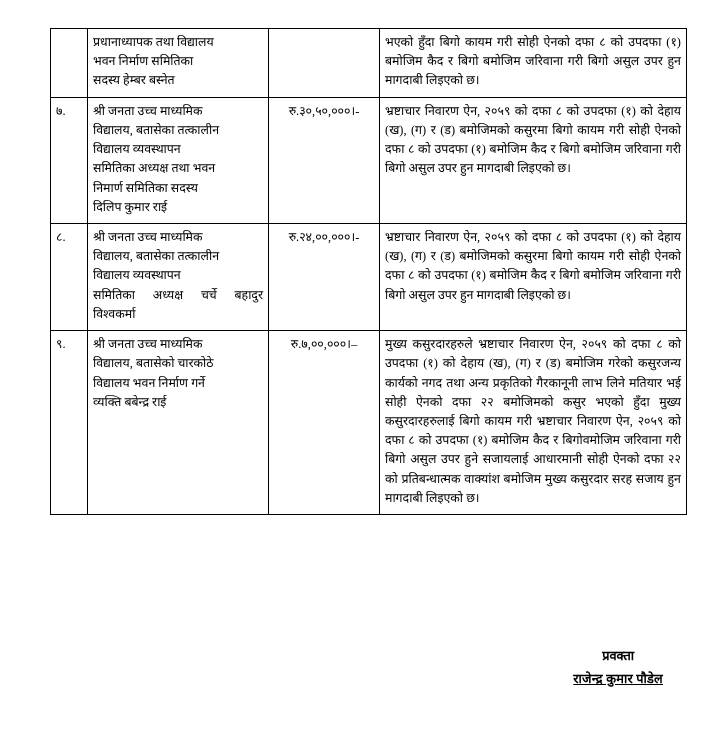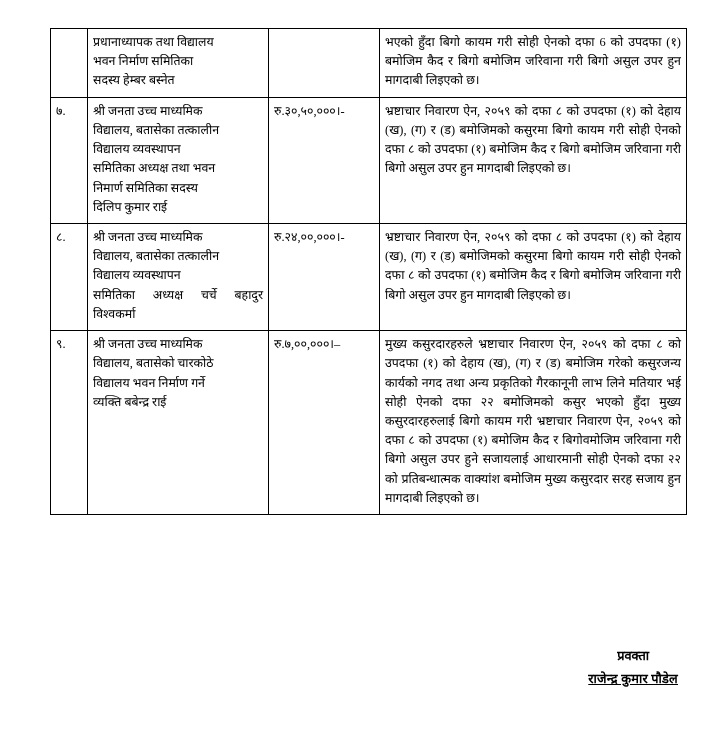--- a/index.html
+++ b/index.html
@@ -41,37 +41,38 @@
     padding-left: 4px;
     padding-right: 2px;
   }
   td.col-desc {
     width: 170px;
     text-align: justify;
     text-justify: inter-word;
   }
   td.col-amt {
     width: 100px;
+    text-align: center;
     padding-top: 5px;
   }
   td.col-remark {
     width: 296px;
     text-align: justify;
     text-justify: inter-word;
     hyphens: none;
   }
   .desc-line {
     display: block;
   }
   .desc-name {
     font-weight: normal;
   }
   .signature {
     position: absolute;
-    right: 48px;
+    right: 63px;
     bottom: 44px;
     text-align: center;
     font-size: 12.8px;
     line-height: 1.75;
   }
   .signature .sig-title {
     font-weight: bold;
     display: block;
   }
   .signature .sig-name {
@@ -86,21 +87,21 @@
 
 <div class="page">
 
   <table class="doc-table">
     <tbody>
 
       <tr>
         <td class="col-sn"></td>
         <td class="col-desc"><span class="desc-line">प्रधानाध्यापक तथा विद्यालय</span><span class="desc-line">भवन निर्माण समितिका</span><span>सदस्य </span><span class="desc-name">हेम्बर बस्नेत</span></td>
         <td class="col-amt"></td>
-        <td class="col-remark">भएको हुँदा बिगो कायम गरी सोही ऐनको दफा 6 को उपदफा (१) बमोजिम कैद र बिगो बमोजिम जरिवाना गरी बिगो असुल उपर हुन मागदाबी लिइएको छ।</td>
+        <td class="col-remark">भएको हुँदा बिगो कायम गरी सोही ऐनको दफा ८ को उपदफा (१) बमोजिम कैद र बिगो बमोजिम जरिवाना गरी बिगो असुल उपर हुन मागदाबी लिइएको छ।</td>
       </tr>
 
       <tr>
         <td class="col-sn">७.</td>
         <td class="col-desc"><span class="desc-line">श्री जनता उच्च माध्यमिक</span><span class="desc-line">विद्यालय, बतासेका तत्कालीन</span><span class="desc-line">विद्यालय व्यवस्थापन</span><span class="desc-line">समितिका अध्यक्ष तथा भवन</span><span class="desc-line">निमार्ण समितिका सदस्य</span><span class="desc-name">दिलिप कुमार राई</span></td>
         <td class="col-amt">रु.३०,५०,०००।-</td>
         <td class="col-remark">भ्रष्टाचार निवारण ऐन, २०५९ को दफा ८ को उपदफा (१) को देहाय (ख), (ग) र (ड) बमोजिमको कसुरमा बिगो कायम गरी सोही ऐनको दफा ८ को उपदफा (१) बमोजिम कैद र बिगो बमोजिम जरिवाना गरी बिगो असुल उपर हुन मागदाबी लिइएको छ।</td>
       </tr>
 
       <tr>

